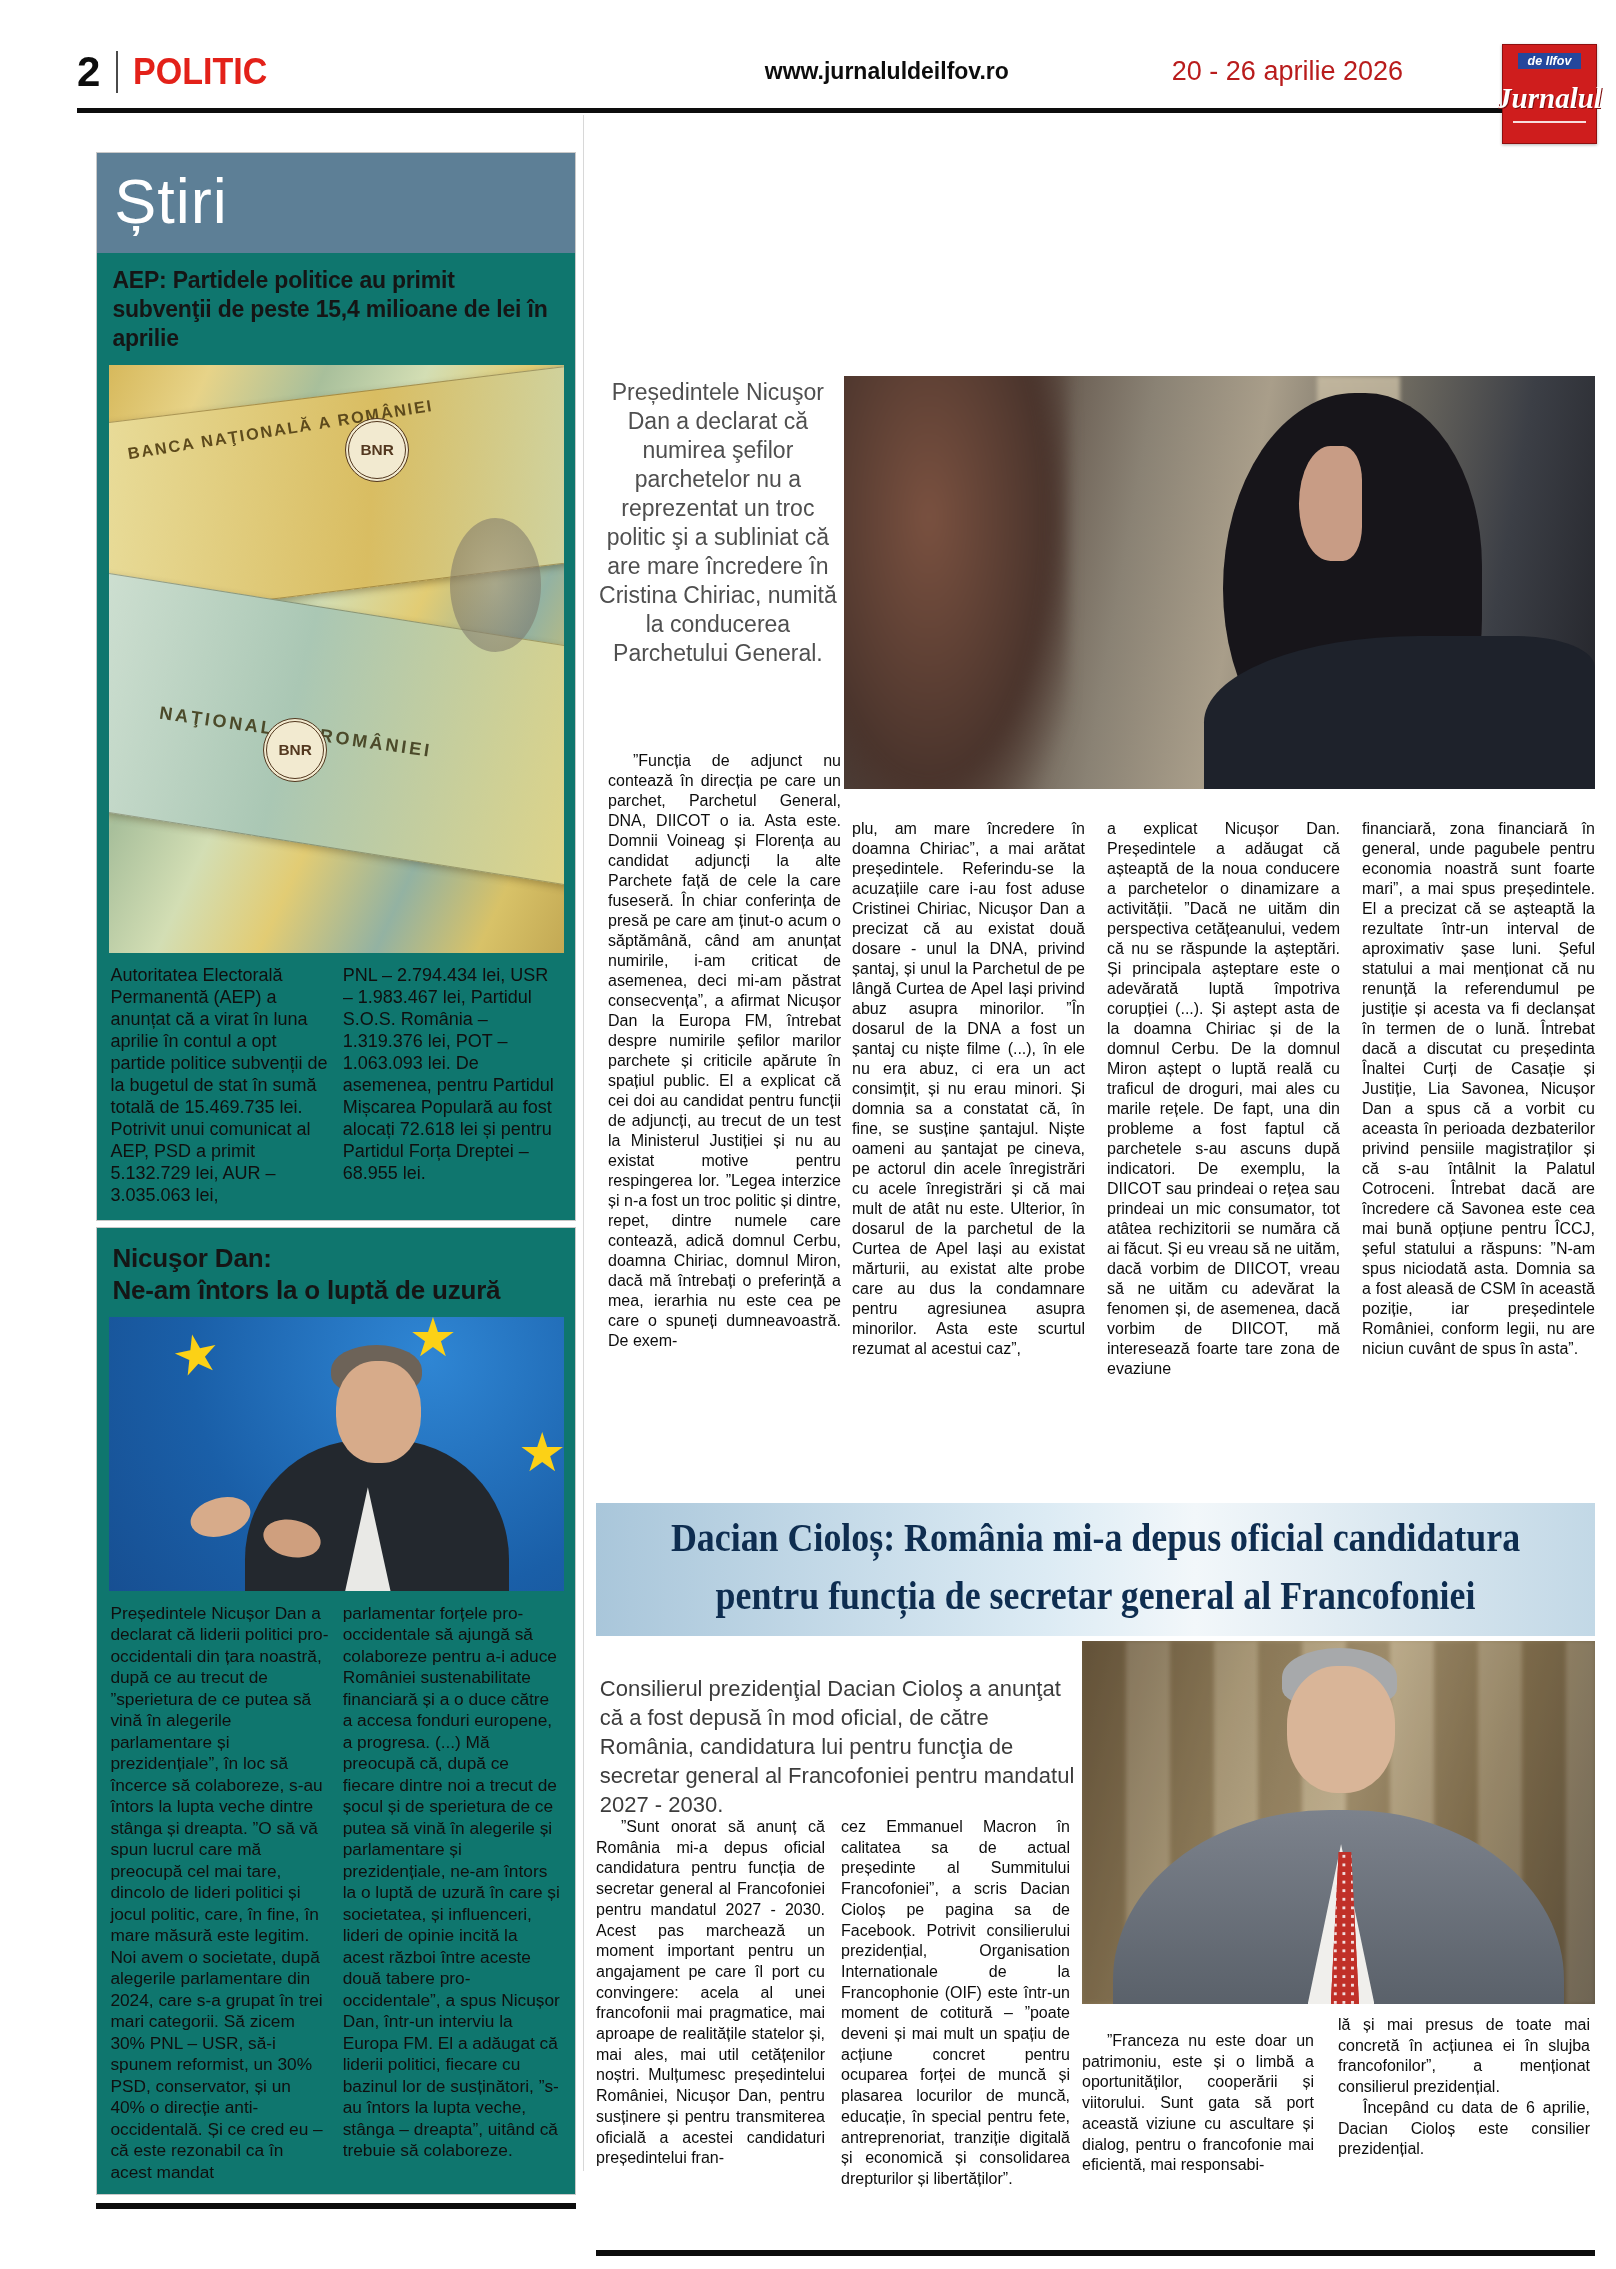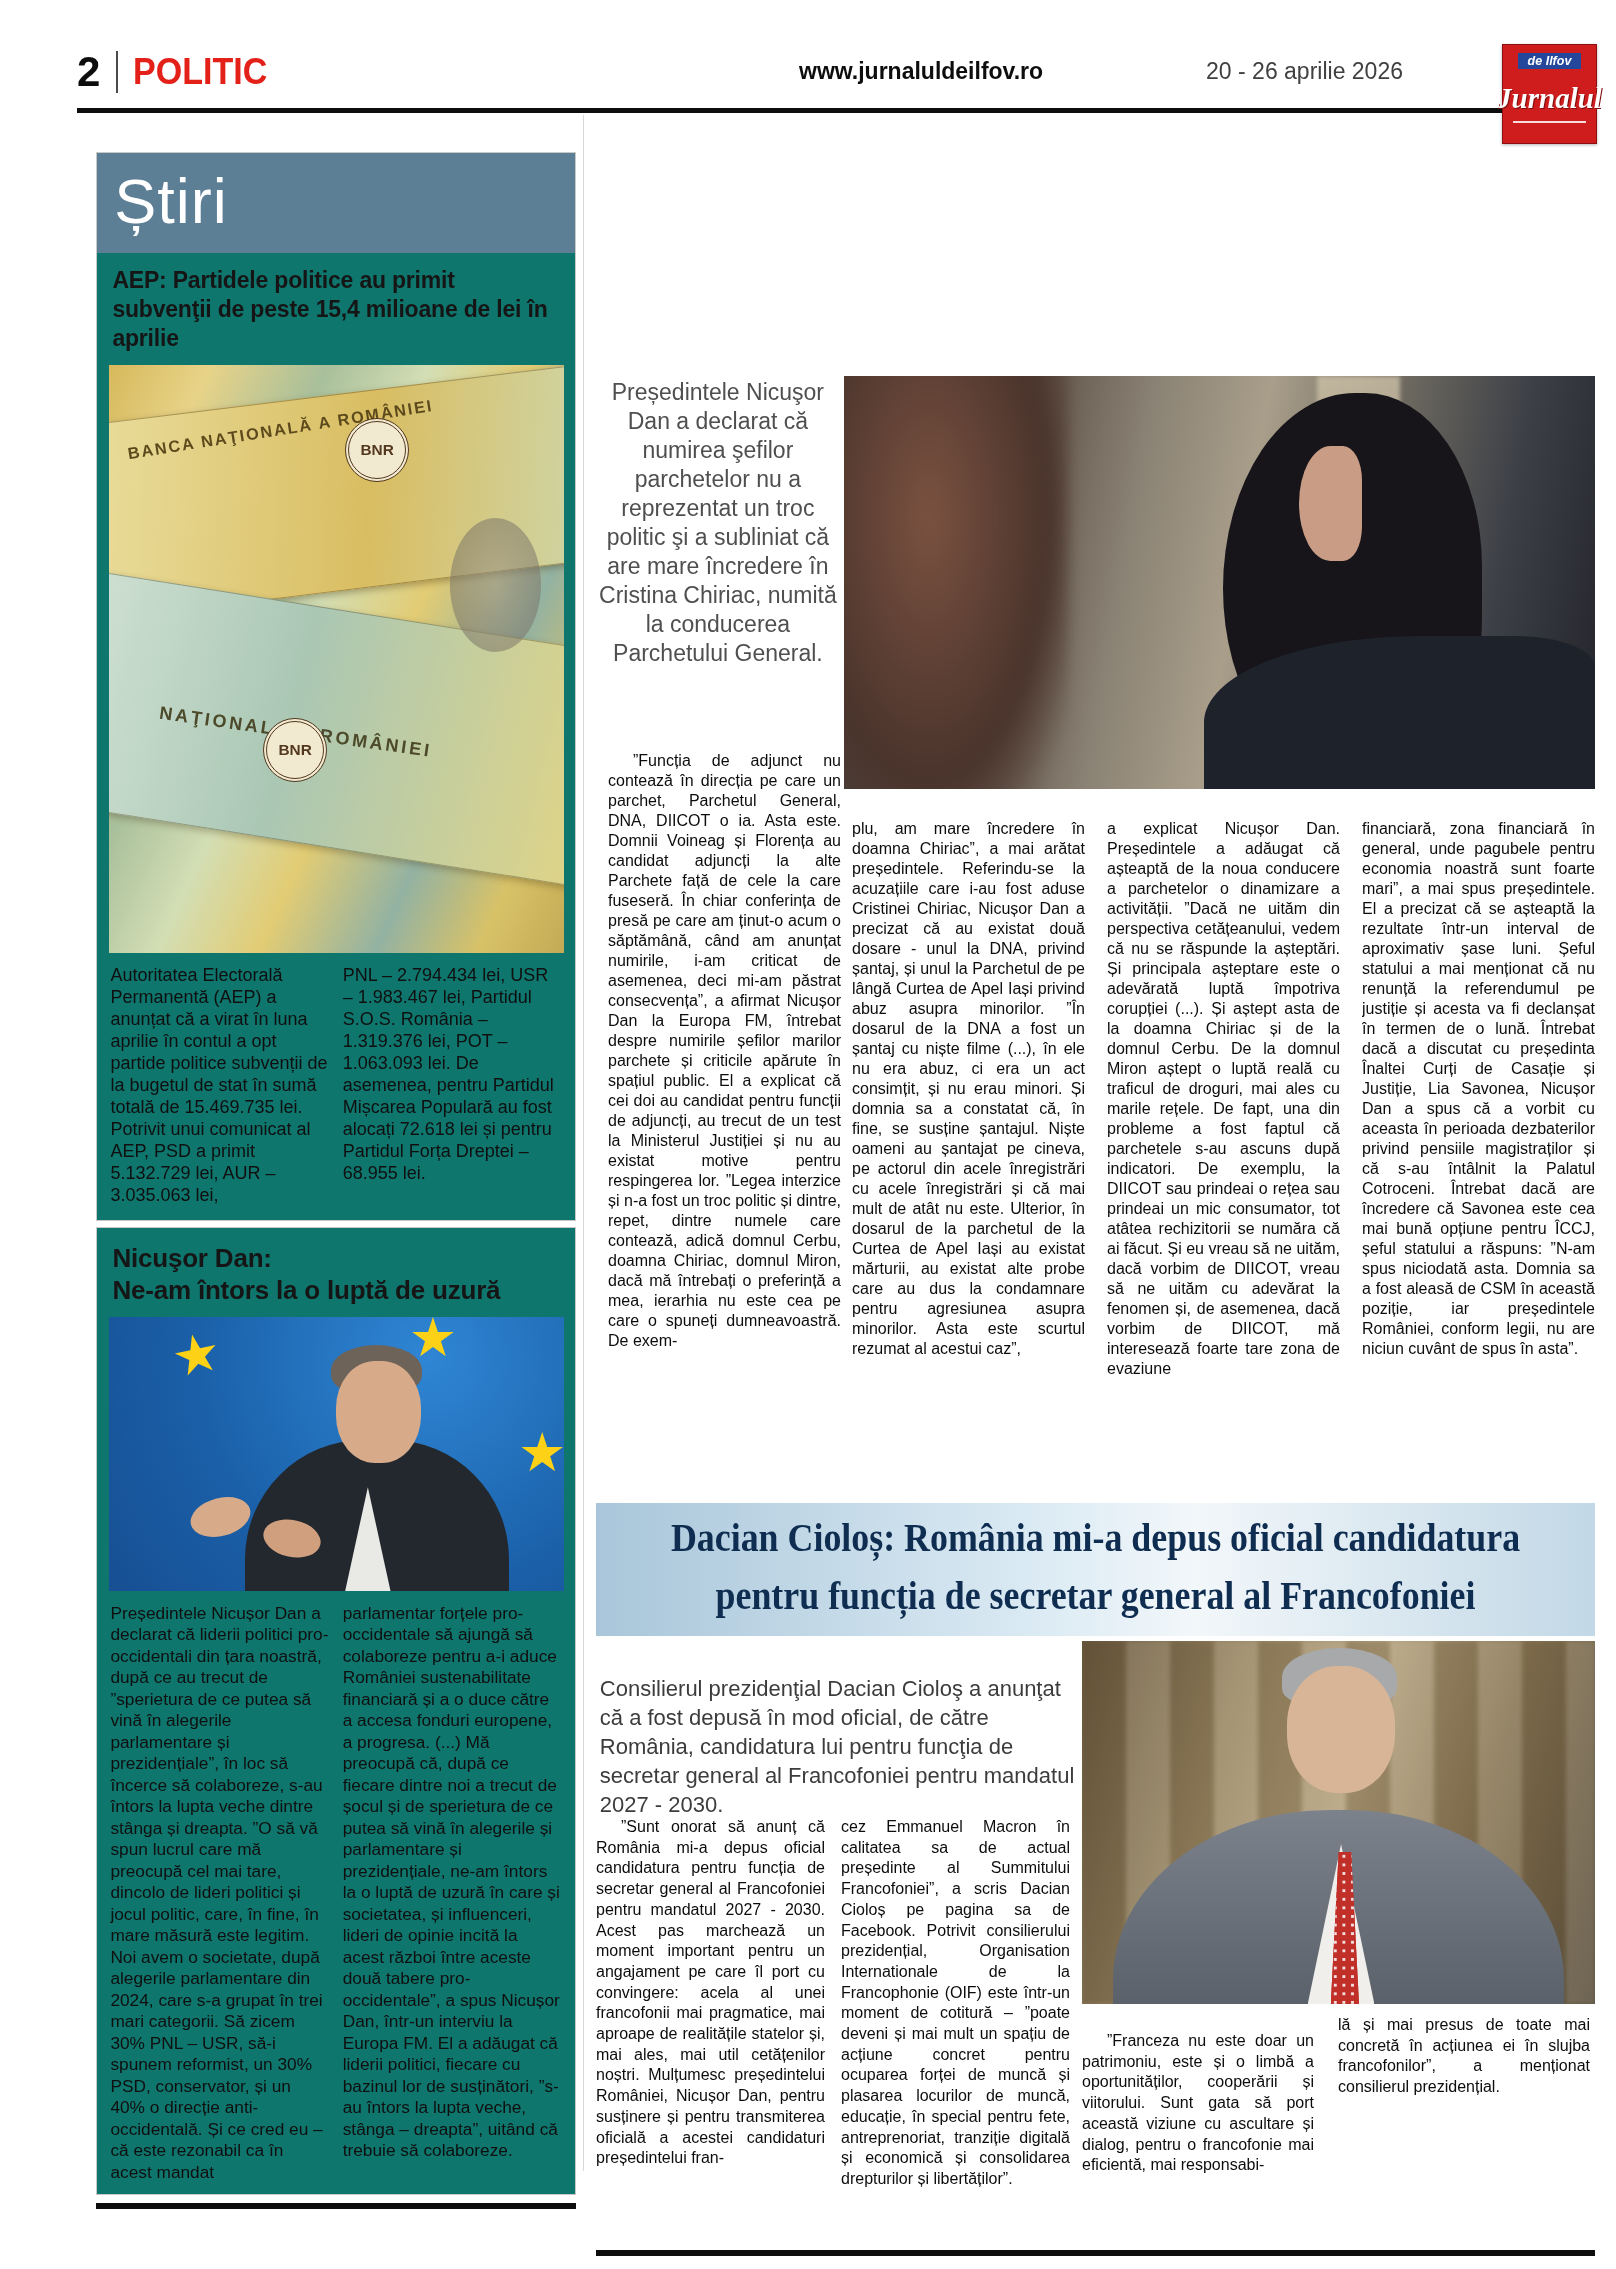--- a/index.html
+++ b/index.html
@@ -6,21 +6,21 @@
   .page{position:relative;width:1617px;height:2269px;background:#ffffff;
         font-family:"Liberation Sans",sans-serif;color:#111;overflow:hidden;margin:0 auto;}
 
   
   .header{position:absolute;left:77px;top:37px;width:1441px;height:69px;display:flex;align-items:center;}
   .pagenum{font-size:42px;font-weight:bold;color:#0d0d0d;}
   .hdr-div{width:1.9px;height:42px;background:#4a4a4a;margin:0 15.4px;}
   .section{font-size:37px;font-weight:bold;color:#e32119;letter-spacing:0px;transform:scaleX(.92);transform-origin:left center;}
   .hdr-spacer{flex:1;}
   .website{font-size:23px;font-weight:bold;color:#0d0d0d;margin-right:163px;}
-  .issuedate{font-size:23px;color:#404040;margin-right:115px;white-space:nowrap;}
+  .issuedate{font-size:27px;color:#b91c1c;margin-right:115px;white-space:nowrap;}
   .main-rule{position:absolute;left:77px;top:108px;width:1518px;height:4.8px;background:#0d0d0d;}
   .logo{position:absolute;left:1502px;top:44px;width:93px;height:98px;background:#cf1d1d;border:1px solid #8e0f0f;
         z-index:5;display:flex;flex-direction:column;align-items:center;box-shadow:0 1px 2.9px rgba(0,0,0,.3);}
   .logo-top{margin-top:7.7px;background:#24479c;color:#fff;font-size:12.5px;font-style:italic;font-weight:bold;
             padding:1px 9.6px;white-space:nowrap;}
   .logo-main{font-family:Liberation Serif, serif;font-style:italic;font-weight:bold;color:#fff;font-size:29px;
              margin-top:13.4px;text-shadow:1px 1px 0 #7e0d0d;}
   .logo-underline{width:78%;height:1.9px;background:#ffffff;margin-top:5.8px;opacity:.85;}
 
   .vert-sep{position:absolute;left:583px;top:115px;width:1px;height:2056px;background:#d8d8d8;}
@@ -217,18 +217,19 @@
       <div class="cio-tie"></div>
       <div class="cio-hair"></div>
       <div class="cio-head"></div>
     </div>
 
     <p class="frcol fc1 indent">”Sunt onorat să anunț că România mi-a depus oficial candidatura pentru funcția de secretar general al Francofoniei pentru mandatul 2027 - 2030. Acest pas marchează un moment important pentru un angajament pe care îl port cu convingere: acela al unei francofonii mai pragmatice, mai aproape de realitățile statelor și, mai ales, mai util cetățenilor noștri. Mulțumesc președintelui României, Nicușor Dan, pentru susținere și pentru transmiterea oficială a acestei candidaturi președintelui fran-</p>
     <p class="frcol fc2">cez Emmanuel Macron în calitatea sa de actual președinte al Summitului Francofoniei”, a scris Dacian Cioloș pe pagina sa de Facebook. Potrivit consilierului prezidențial, Organisation Internationale de la Francophonie (OIF) este într-un moment de cotitură – ”poate deveni și mai mult un spațiu de acțiune concret pentru ocuparea forței de muncă și plasarea locurilor de muncă, educație, în special pentru fete, antreprenoriat, tranziție digitală și economică și consolidarea drepturilor și libertăților”.</p>
     <p class="frcol fc3 indent">”Franceza nu este doar un patrimoniu, este și o limbă a oportunităților, cooperării și viitorului. Sunt gata să port această viziune cu ascultare și dialog, pentru o francofonie mai eficientă, mai responsabi-</p>
     <div class="frcol fc4">
       <p>lă și mai presus de toate mai concretă în acțiunea ei în slujba francofonilor”, a menționat consilierul prezidențial.</p>
+      <p class="indent">Începând cu data de 6 aprilie, Dacian Cioloș este consilier prezidențial.</p>
     </div>
 
     <div class="fr-rule"></div>
   </main>
 </div>
 
 
 </body></html>

